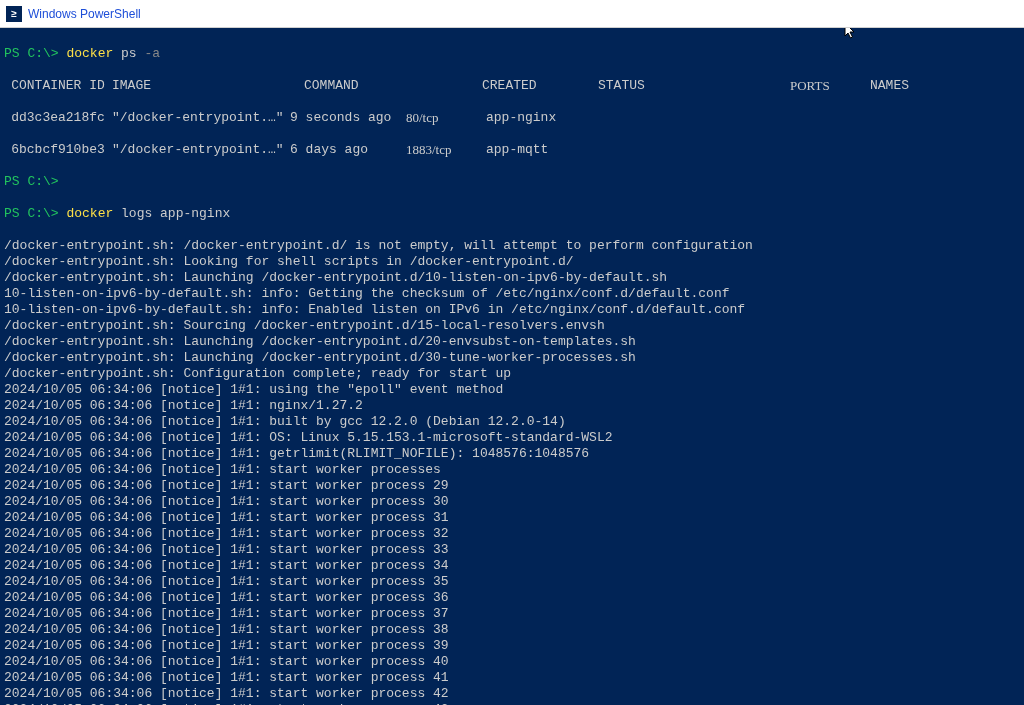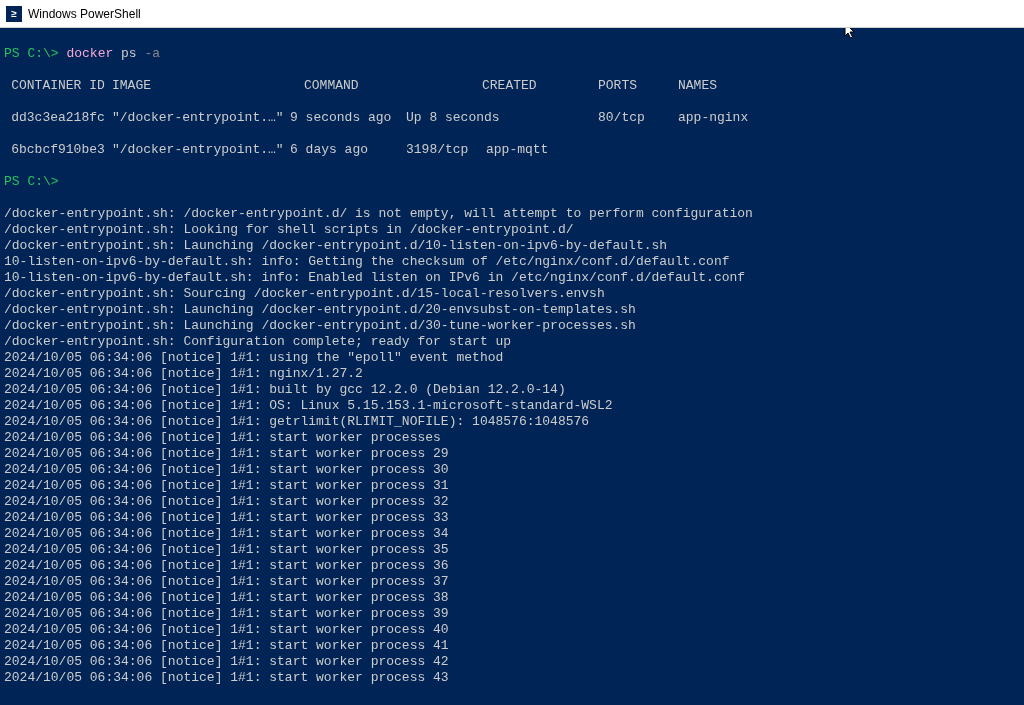--- a/index.html
+++ b/index.html
@@ -7,57 +7,58 @@
   .window { width: 100%; height: 100%; display: flex; flex-direction: column; }
   .titlebar {
     height: 28px; background: #ffffff; display: flex; align-items: center;
     padding: 0 6px; gap: 6px; border-bottom: 1px solid #d0d0d0;
   }
   .titlebar .icon {
     width: 16px; height: 16px; background: #012456; display: flex;
     align-items: center; justify-content: center; color: #fff; font-size: 10px;
     font-weight: bold; font-family: sans-serif;
   }
-  .titlebar .title { font-size: 12px; color: #000000; font-family: 'Segoe UI', sans-serif; }
+  .titlebar .title { font-size: 12px; color: #1d4ed8; font-family: 'Segoe UI', sans-serif; }
   .terminal {
     flex: 1; background: #012456; color: #cccccc; padding: 2px 4px;
     font-size: 13px; line-height: 16px; white-space: pre; overflow: hidden;
     position: relative;
   }
   .prompt { color: #22c55e; }
-  .cmd-yellow { color: #f9a8d4; }
+  .cmd-yellow { color: #fde047; }
   .cmd-gray { color: #888888; }
   .line { display: block; }
   .hdr { display: flex; }
   .col-id    { display: inline-block; width: 108px; text-align: center; }
   .col-image { display: inline-block; width: 192px; }
   .col-cmd   { display: inline-block; width: 178px; }
   .col-created{display: inline-block; width: 116px; }
   .col-status{ display: inline-block; width: 192px; }
-  .col-ports { display: inline-block; width: 80px; }
+  .col-ports { display: inline-block; width: 80px; font-family: Liberation Serif, serif; }
   .col-names { display: inline-block; }
   .mouse-cursor {
     position: absolute; pointer-events: none;
   }
 </style>
 </head>
 <body>
 
 <div class="window">
 
   <div class="titlebar">
     <span class="icon">≥</span>
     <span class="title">Windows PowerShell</span>
   </div>
 
   <div class="terminal">
 <span class="line"><span class="prompt">PS C:\&gt; </span><span class="cmd-yellow">docker </span><span>ps </span><span class="cmd-gray">-a</span></span>
-<span class="line hdr"><span class="col-id">CONTAINER ID</span><span class="col-image">IMAGE</span><span class="col-cmd">COMMAND</span><span class="col-created">CREATED</span><span class="col-ports">PORTS</span><span class="col-names">NAMES</span></span>
-<span class="line hdr"><span class="col-id">dd3c3ea218fc</span><span class="col-cmd">"/docker-entrypoint.…"</span><span class="col-created">9 seconds ago</span><span class="col-status">Up 8 seconds</span><span class="col-ports">80/tcp</span><span class="col-names">app-nginx</span></span>
-<span class="line hdr"><span class="col-id">6bcbcf910be3</span><span class="col-cmd">"/docker-entrypoint.…"</span><span class="col-created">6 days ago</span><span class="col-ports">3198/tcp</span><span class="col-names">app-mqtt</span></span>
+<span class="line hdr"><span class="col-id">CONTAINER ID</span><span class="col-image">IMAGE</span><span class="col-cmd">COMMAND</span><span class="col-created">CREATED</span><span class="col-status">STATUS</span><span class="col-ports">PORTS</span><span class="col-names">NAMES</span></span>
+<span class="line hdr"><span class="col-id">dd3c3ea218fc</span><span class="col-cmd">"/docker-entrypoint.…"</span><span class="col-created">9 seconds ago</span><span class="col-ports">80/tcp</span><span class="col-names">app-nginx</span></span>
+<span class="line hdr"><span class="col-id">6bcbcf910be3</span><span class="col-cmd">"/docker-entrypoint.…"</span><span class="col-created">6 days ago</span><span class="col-ports">1883/tcp</span><span class="col-names">app-mqtt</span></span>
 <span class="line"><span class="prompt">PS C:\&gt; </span></span>
+<span class="line"><span class="prompt">PS C:\&gt; </span><span class="cmd-yellow">docker </span><span>logs app-nginx</span></span>
 <div id="log-output"><span class="line">/docker-entrypoint.sh: /docker-entrypoint.d/ is not empty, will attempt to perform configuration</span><span class="line">/docker-entrypoint.sh: Looking for shell scripts in /docker-entrypoint.d/</span><span class="line">/docker-entrypoint.sh: Launching /docker-entrypoint.d/10-listen-on-ipv6-by-default.sh</span><span class="line">10-listen-on-ipv6-by-default.sh: info: Getting the checksum of /etc/nginx/conf.d/default.conf</span><span class="line">10-listen-on-ipv6-by-default.sh: info: Enabled listen on IPv6 in /etc/nginx/conf.d/default.conf</span><span class="line">/docker-entrypoint.sh: Sourcing /docker-entrypoint.d/15-local-resolvers.envsh</span><span class="line">/docker-entrypoint.sh: Launching /docker-entrypoint.d/20-envsubst-on-templates.sh</span><span class="line">/docker-entrypoint.sh: Launching /docker-entrypoint.d/30-tune-worker-processes.sh</span><span class="line">/docker-entrypoint.sh: Configuration complete; ready for start up</span><span class="line">2024/10/05 06:34:06 [notice] 1#1: using the "epoll" event method</span><span class="line">2024/10/05 06:34:06 [notice] 1#1: nginx/1.27.2</span><span class="line">2024/10/05 06:34:06 [notice] 1#1: built by gcc 12.2.0 (Debian 12.2.0-14)</span><span class="line">2024/10/05 06:34:06 [notice] 1#1: OS: Linux 5.15.153.1-microsoft-standard-WSL2</span><span class="line">2024/10/05 06:34:06 [notice] 1#1: getrlimit(RLIMIT_NOFILE): 1048576:1048576</span><span class="line">2024/10/05 06:34:06 [notice] 1#1: start worker processes</span><span class="line">2024/10/05 06:34:06 [notice] 1#1: start worker process 29</span><span class="line">2024/10/05 06:34:06 [notice] 1#1: start worker process 30</span><span class="line">2024/10/05 06:34:06 [notice] 1#1: start worker process 31</span><span class="line">2024/10/05 06:34:06 [notice] 1#1: start worker process 32</span><span class="line">2024/10/05 06:34:06 [notice] 1#1: start worker process 33</span><span class="line">2024/10/05 06:34:06 [notice] 1#1: start worker process 34</span><span class="line">2024/10/05 06:34:06 [notice] 1#1: start worker process 35</span><span class="line">2024/10/05 06:34:06 [notice] 1#1: start worker process 36</span><span class="line">2024/10/05 06:34:06 [notice] 1#1: start worker process 37</span><span class="line">2024/10/05 06:34:06 [notice] 1#1: start worker process 38</span><span class="line">2024/10/05 06:34:06 [notice] 1#1: start worker process 39</span><span class="line">2024/10/05 06:34:06 [notice] 1#1: start worker process 40</span><span class="line">2024/10/05 06:34:06 [notice] 1#1: start worker process 41</span><span class="line">2024/10/05 06:34:06 [notice] 1#1: start worker process 42</span><span class="line">2024/10/05 06:34:06 [notice] 1#1: start worker process 43</span></div>
 
     <svg class="mouse-cursor" style="left:844px; top:-6px;" width="14" height="20" viewBox="0 0 14 20">
       <path d="M1 1 L1 14 L4 11 L6.5 16 L8.5 15 L6 10 L10 10 Z" fill="#ffffff" stroke="#000" stroke-width="1"></path>
     </svg>
   </div>
 </div>
 
 </body></html>

